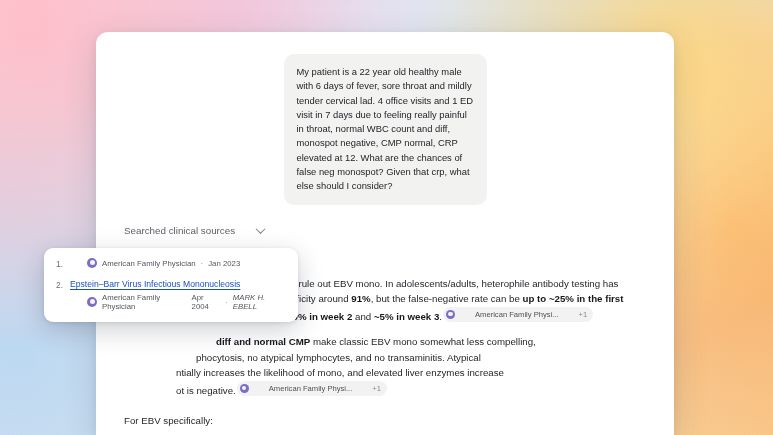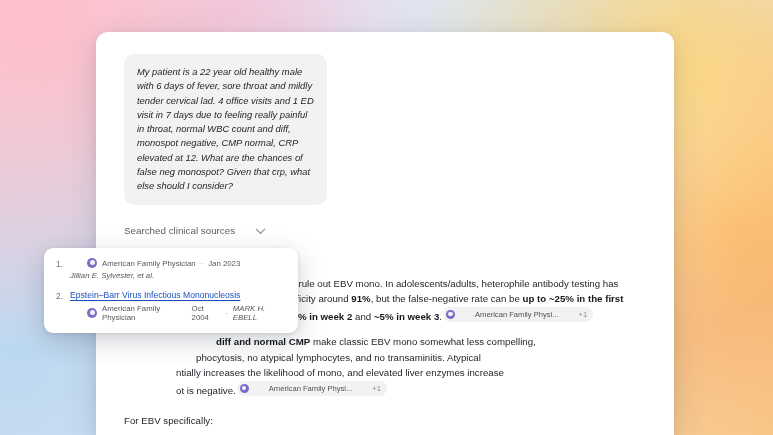--- a/index.html
+++ b/index.html
@@ -41,21 +41,21 @@
     border-radius: 12px 12px 0 0;
     box-shadow: 0 10px 34px rgba(40,50,70,0.16), 0 2px 8px rgba(40,50,70,0.08);
     overflow: hidden;
   }
   .card-inner {
     padding: 22px 28px 0 28px;
     height: 100%;
   }
 
   
-  .prompt-row { display: flex; justify-content: flex-start; font-style: italic; }
+  .prompt-row { display: flex; justify-content: center; }
   .prompt-bubble {
     background: #f2f2f0;
     border-radius: 10px;
     padding: 11px 13px;
     width: 203px;
     font-size: 9.4px;
     line-height: 1.52;
     color: #22252a;
     text-align: left;
   }
@@ -207,31 +207,30 @@
 
   <div class="src">
     <span class="src-num">1.</span>
     <div>
       <div class="src-meta">
         <span class="av2"></span>
         <span>American Family Physician</span>
         <span class="dot">·</span>
         <span>Jan 2023</span>
       </div>
-      <div class="src-auth">Jillian E. Sylvester, et al.</div>
     </div>
   </div>
 
   <div class="src">
     <span class="src-num">2.</span>
     <div>
       <div class="src-title">Epstein–Barr Virus Infectious Mononucleosis</div>
       <div class="src-meta">
         <span class="av2"></span>
         <span>American Family Physician</span>
-        <span>Oct 2004</span>
+        <span>Apr 2004</span>
         <span class="dot">·</span>
         <span class="src-auth" style="margin:0">MARK H. EBELL</span>
       </div>
     </div>
   </div>
 
 </div>
 
 </body></html>

